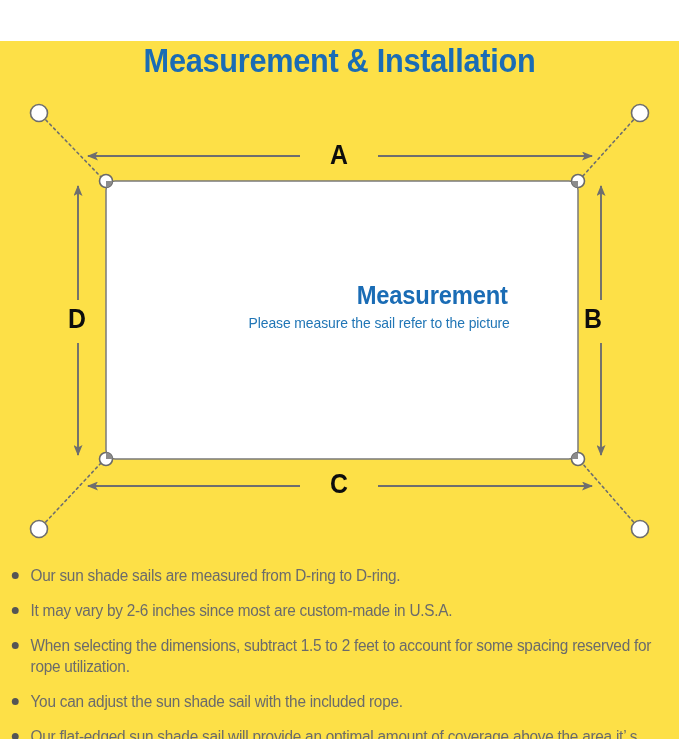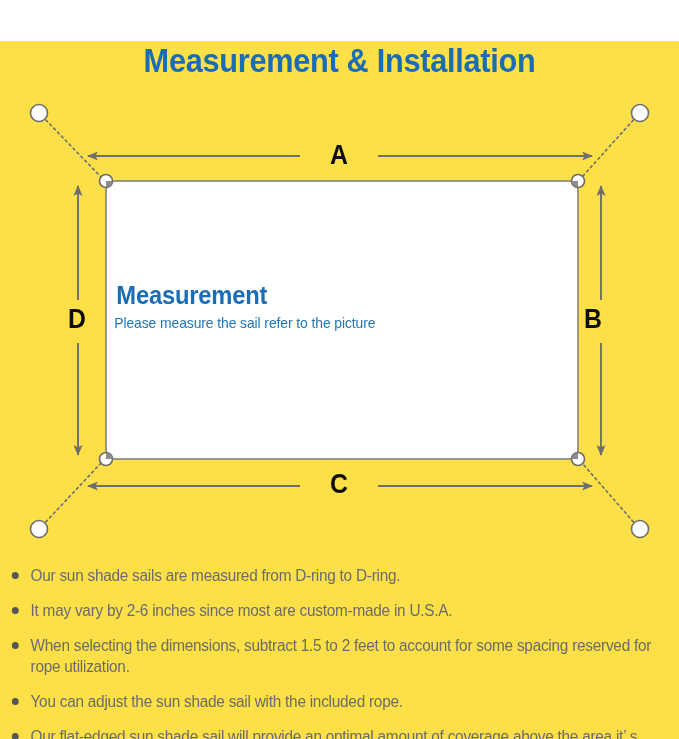--- a/index.html
+++ b/index.html
@@ -51,21 +51,21 @@
     height: 470px;
     display: block;
   }
 
   
   .center-block {
     position: absolute;
     left: 106px;
     top: 240px;
     width: 412px;
-    text-align: left;
+    text-align: right;
     pointer-events: none;
   }
   .center-title {
     font-family: "Liberation Sans", sans-serif;
     font-size: 25px;
     font-weight: bold;
     color: #1a6cb5;
     letter-spacing: -0.2px;
     transform: scaleX(0.95);
     white-space: nowrap;

